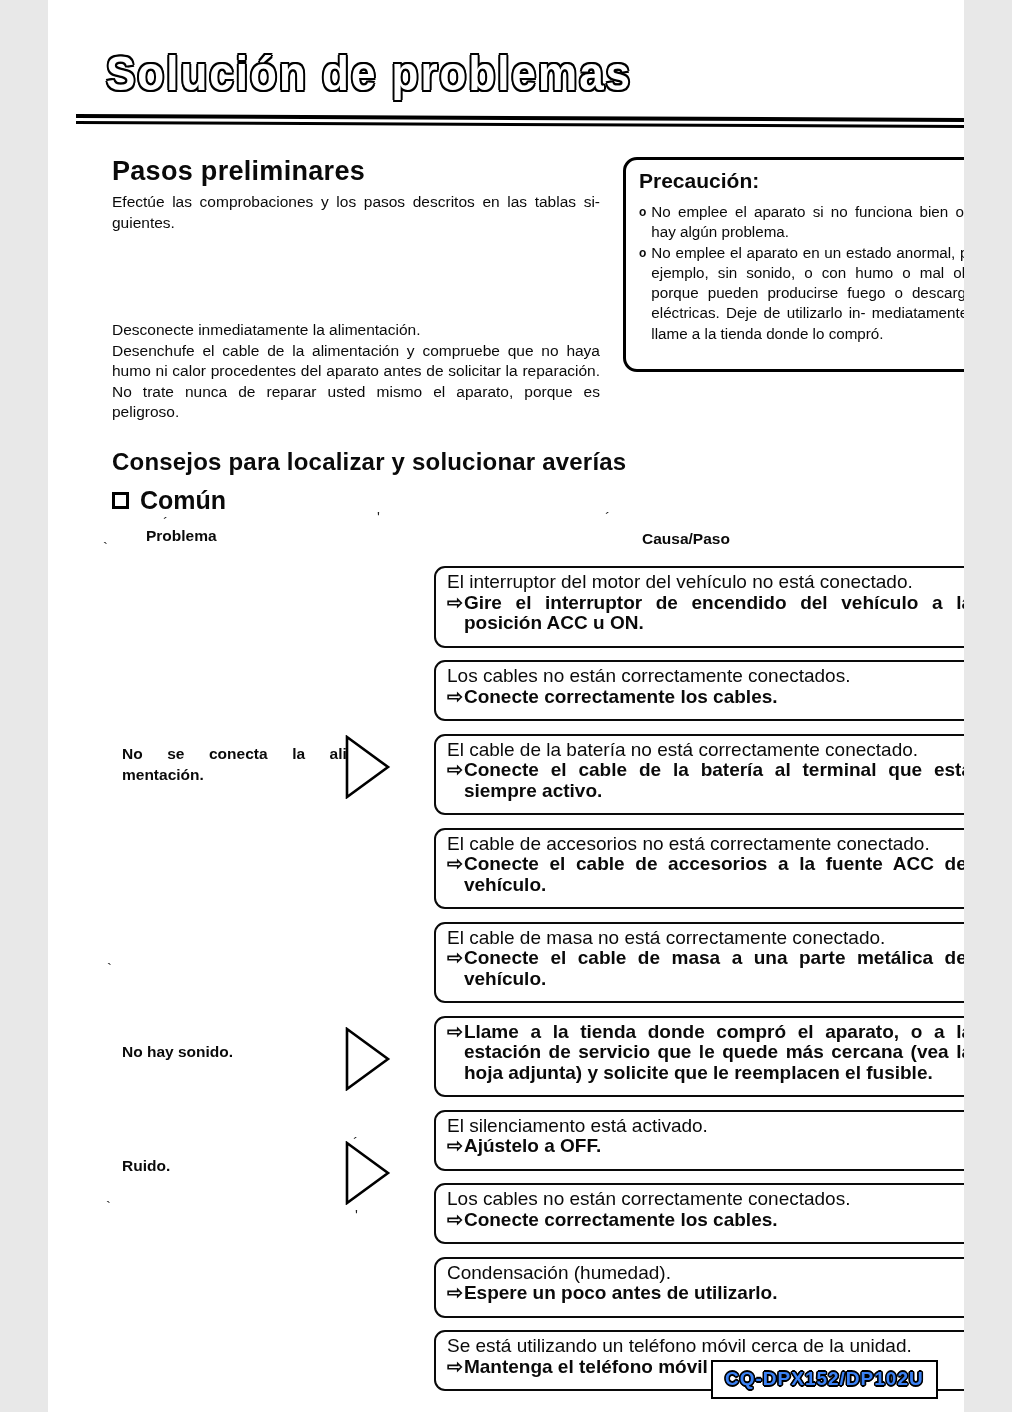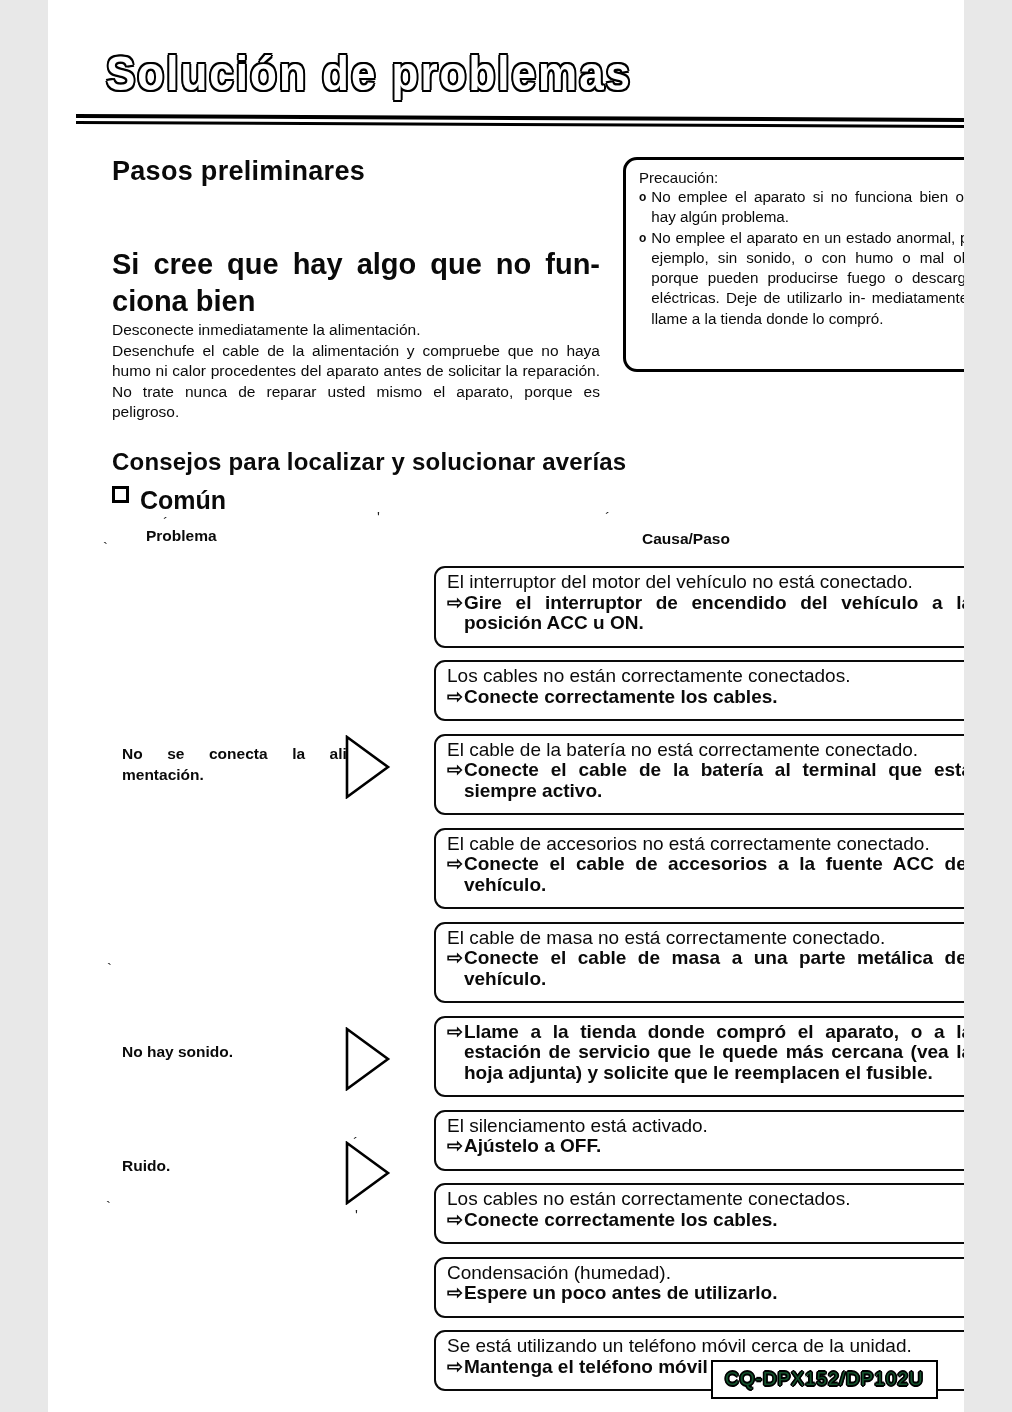--- a/index.html
+++ b/index.html
@@ -27,27 +27,27 @@
   
   .h-pasos { position:absolute; left:64px; top:156px; font-size:27px; font-weight:bold; letter-spacing:.3px; }
   .pasos-body { position:absolute; left:64px; top:192px; width:488px; font-size:15.5px; line-height:20.5px; }
   .h-sicree { position:absolute; left:64px; top:246px; width:488px; font-size:29px; font-weight:bold; line-height:37px; }
   .sicree-body { position:absolute; left:64px; top:320px; width:488px; font-size:15.5px; line-height:20.5px; }
   .jl { display:block; text-align:justify; text-align-last:justify; }
   .just { text-align:justify; }
   
   .caution-box { position:absolute; left:575px; top:157px; width:375px; height:215px;
     border:3px solid #000; border-radius:14px; padding:9px 13px; background:#fff; }
-  .caution-title { font-size:15px; font-weight:normal; margin-bottom:1px; }
+  .caution-title { font-size:21px; font-weight:bold; margin-bottom:9px; }
   .caution-item { display:flex; font-size:15.2px; line-height:20.3px; }
   .caution-bullet { font-weight:bold; font-size:12px; line-height:20.3px; margin-right:5px; }
   .caution-text { flex:1; text-align:justify; }
   
   .h-consejos { position:absolute; left:64px; top:448px; font-size:24px; font-weight:bold; letter-spacing:.2px; }
-  .h-comun { position:absolute; left:64px; top:486px; font-size:25px; font-weight:bold; display:flex; }
+  .h-comun { position:absolute; left:64px; top:486px; font-size:25px; font-weight:bold; display:flex; align-items:center; }
   .sq-bullet { display:inline-block; width:17px; height:17px; border:3px solid #000; margin-right:11px; box-shadow:-2px 2px 0 #fff inset; }
   .col-problem { position:absolute; left:98px; top:527px; width:160px; font-size:15.5px; font-weight:bold; }
   .col-cause { position:absolute; left:594px; top:530px; font-size:15.5px; font-weight:bold; }
   
   .rows { position:absolute; left:342px; top:566px; width:594px; display:flex; flex-direction:column; gap:12.5px; }
   .row-box { border:2.5px solid #0a0a0a; border-radius:11px; padding:4px 10px 12px 11px;
     font-size:19px; line-height:20.5px; background:#fff;margin-left:44px; }
   .fix { display:flex; font-weight:bold; }
   .arrow { margin-right:1px; }
   .fixtext { flex:1; text-align:justify; }
@@ -60,44 +60,44 @@
   .tri-1 { left:297px; top:735px; }
   .tri-2 { left:297px; top:1027px; }
   .tri-3 { left:297px; top:1141px; }
   
   .side-tab { position:absolute; left:944px; top:417px; width:58px; height:191px;
     border:3px solid #000; background:#fff; display:flex; flex-direction:column; align-items:center; padding-top:13px; }
   .tab-letter { font-size:15px; line-height:15.8px; }
   .tab-number { margin-top:15px; font-size:16px; }
   
   .model-badge { position:absolute; left:663px; top:1360px; border:2.5px solid #000; padding:6px 12px 7px; background:#fff; }
-  .model-badge span { font-size:19px; font-weight:400; letter-spacing:1px; color:#14532d;
+  .model-badge span { font-size:19px; font-weight:700; letter-spacing:1px; color:#3b82f6;
     text-shadow:1.6px 0 #000, -1.6px 0 #000, 0 1.6px #000, 0 -1.6px #000,
                 1.2px 1.2px #000, -1.2px -1.2px #000, 1.2px -1.2px #000, -1.2px 1.2px #000; }
   .page-number { position:absolute; left:932px; top:1363px; font-size:22px; color:#14532d; }
   
   .artifact { position:absolute; font-size:15px; color:#222; }
   .a1{left:115px;top:514px;} .a2{left:329px;top:508px;} .a3{left:557px;top:509px;}
   .a4{left:55px;top:539px;}  .a5{left:59px;top:960px;}  .a6{left:305px;top:1134px;}
   .a7{left:58px;top:1198px;} .a8{left:307px;top:1206px;}
 </style>
 </head>
 <body>
 
 <div class="page">
 
   <h1 class="page-title outline-lg">Solución de problemas</h1>
   <div class="title-rule"></div>
 
   <h2 class="h-pasos">Pasos preliminares</h2>
-
-  <h2 class="h-sicree">
-    <span class="jl">Si cree que hay algo que no fun-</span>
-    <span>ciona bien</span>
-  </h2>
+  <p class="pasos-body">
+    <span class="jl">Efectúe las comprobaciones y los pasos descritos en las tablas si-</span>
+    <span>guientes.</span>
+  </p>
+
   <div class="sicree-body">
     <div>Desconecte inmediatamente la alimentación.</div>
     <div class="just">Desenchufe el cable de la alimentación y compruebe que no haya humo ni calor procedentes del aparato antes de solicitar la reparación. No trate nunca de reparar usted mismo el aparato, porque es peligroso.</div>
   </div>
 
   <aside class="caution-box">
     <div class="caution-title">Precaución:</div>
     <div class="caution-item">
       <span class="caution-bullet">o</span>
       <span class="caution-text">No emplee el aparato si no funciona bien o si hay algún problema.</span>

